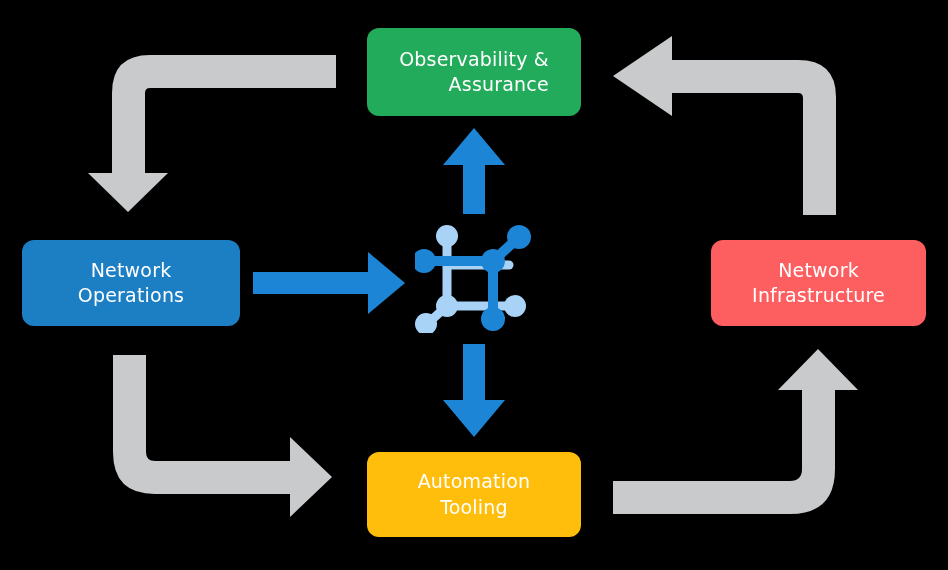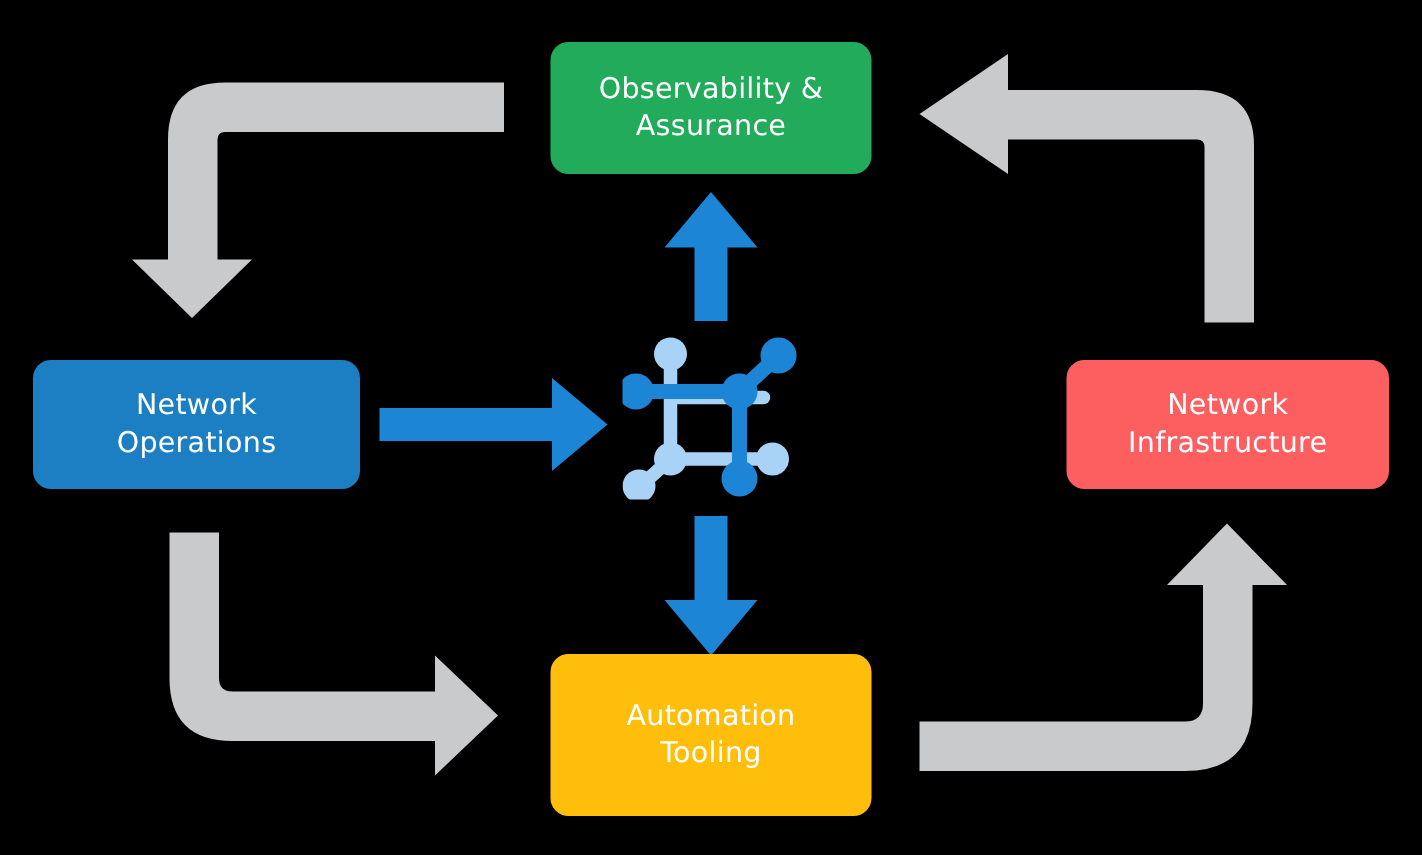--- a/index.html
+++ b/index.html
@@ -89,33 +89,33 @@
     <circle cx="32" cy="88" r="11" fill="#a8d3f7"></circle>
     <circle cx="100" cy="88" r="11" fill="#a8d3f7"></circle>
     <circle cx="11" cy="106" r="11" fill="#a8d3f7"></circle>
 
     <circle cx="9" cy="43" r="12" fill="#1d85d6"></circle>
     <circle cx="78" cy="43" r="12" fill="#1d85d6"></circle>
     <circle cx="104" cy="19" r="12" fill="#1d85d6"></circle>
     <circle cx="78" cy="101" r="12" fill="#1d85d6"></circle>
   </svg>
 
-  <div class="node-box" id="box-observability" style="left:367px; top:28px; width:214px; height:88px; background:#22ab5a;">
+  <div class="node-box" id="box-observability" style="left:367px; top:28px; width:214px; height:88px; background:#22ab5a;text-align:right;">
     <span class="node-label">Observability &amp;
 Assurance</span>
   </div>
 
   <div class="node-box" id="box-operations" style="left:22px; top:240px; width:218px; height:86px; background:#1d7fc3;">
     <span class="node-label">Network
 Operations</span>
   </div>
 
   <div class="node-box" id="box-infrastructure" style="left:711px; top:240px; width:215px; height:86px; background:#fd5f61;">
     <span class="node-label">Network
 Infrastructure</span>
   </div>
 
-  <div class="node-box" id="box-automation" style="left:367px; top:436px; width:214px; height:108px; background:#ffbe0b;">
+  <div class="node-box" id="box-automation" style="left:367px; top:452px; width:214px; height:85px; background:#ffbe0b;">
     <span class="node-label">Automation
 Tooling</span>
   </div>
 
 </div>
 
 </body></html>

